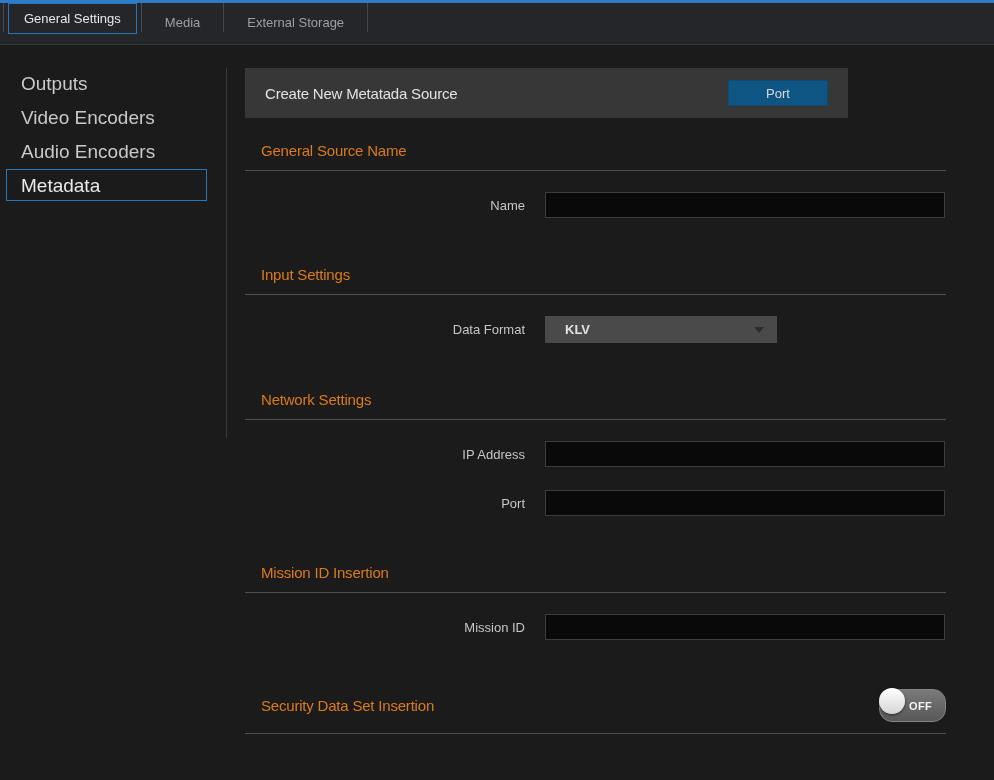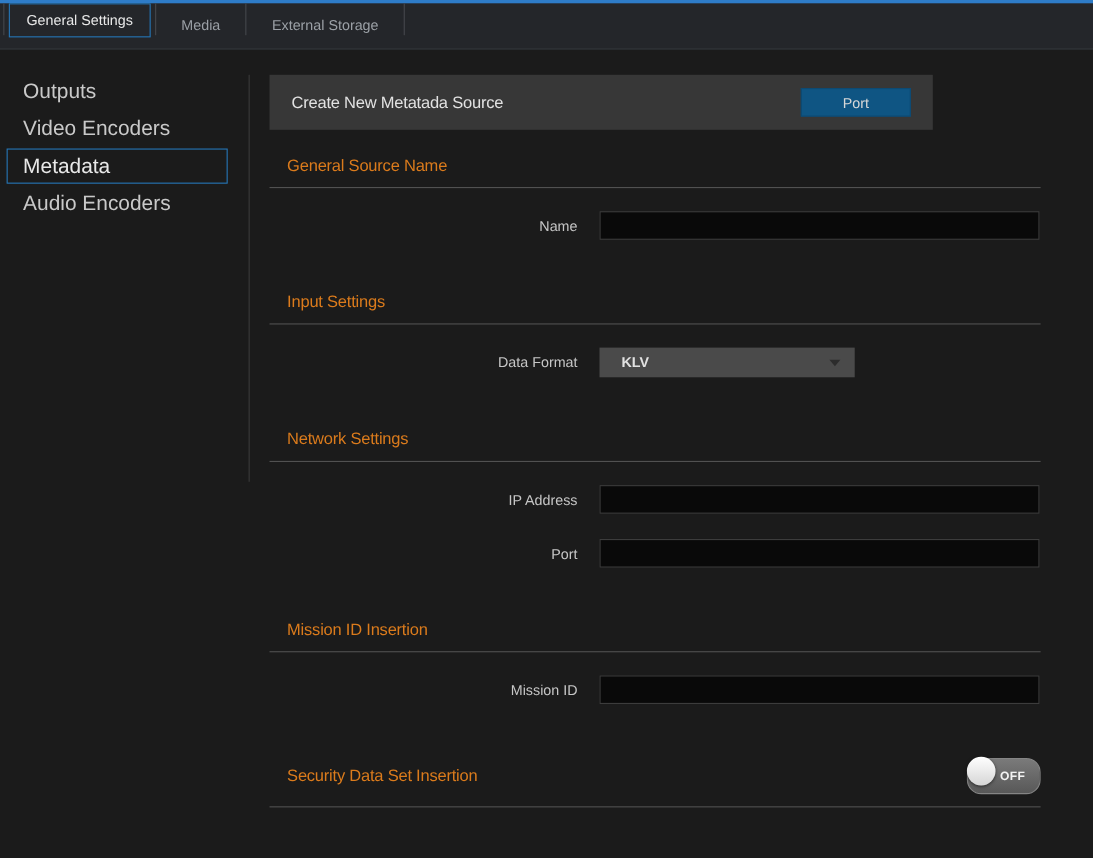--- a/index.html
+++ b/index.html
@@ -220,22 +220,22 @@
     <div class="tab-sep"></div>
     <div class="tab">External Storage</div>
     <div class="tab-sep"></div>
   </div>
 
   <div class="layout">
 
     <div class="sidebar">
       <div class="side-item">Outputs</div>
       <div class="side-item">Video Encoders</div>
+      <div class="side-item">Audio Encoders</div>
       <div class="side-item active">Metadata</div>
-      <div class="side-item">Audio Encoders</div>
     </div>
 
     <div class="main">
 
       <div class="panel-header">
         <span class="panel-title">Create New Metatada Source</span>
         <button class="apply-btn">Port</button>
       </div>
 
       <div class="form">

